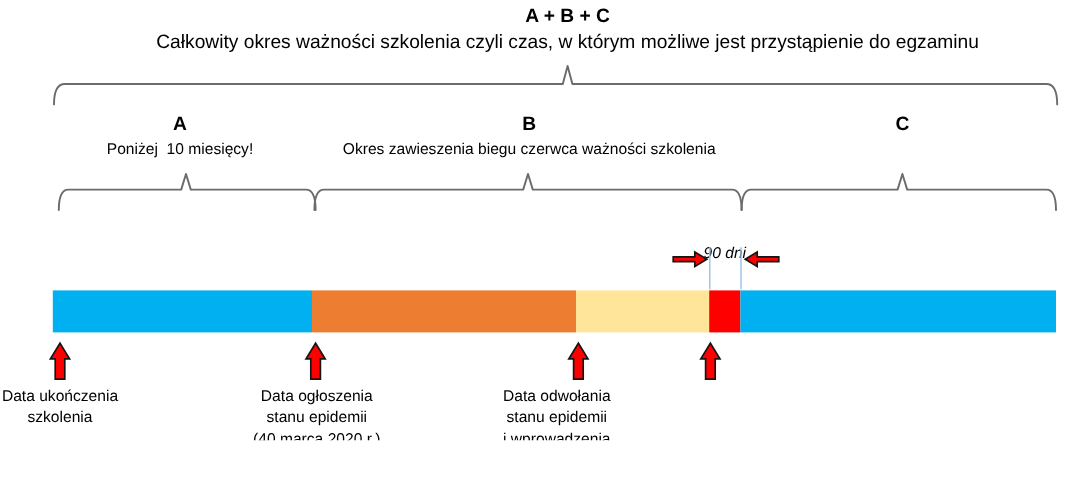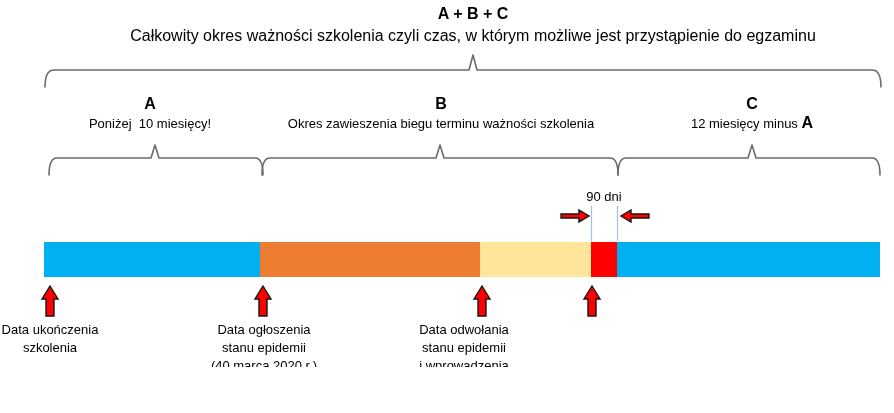--- a/index.html
+++ b/index.html
@@ -28,26 +28,25 @@
 
 <div class="canvas">
 
   <div class="abs ctr title" style="left:473px;top:5px;">A + B + C</div>
   <div class="abs ctr subtitle" style="left:473px;top:27px;">Całkowity okres ważności szkolenia czyli czas, w którym możliwe jest przystąpienie do egzaminu</div>
 
   <div class="abs ctr letter" style="left:150px;top:95px;">A</div>
   <div class="abs ctr desc" style="left:150px;top:116px;">Poniżej  10 miesięcy!</div>
 
   <div class="abs ctr letter" style="left:441px;top:95px;">B</div>
-  <div class="abs ctr desc" style="left:441px;top:116px;">Okres zawieszenia biegu terminu ważności szkolenia</div>
+  <div class="abs ctr desc" style="left:441px;top:116px;">Okres zawieszenia biegu czerwca ważności szkolenia</div>
 
   <div class="abs ctr letter" style="left:752px;top:95px;">C</div>
-  <div class="abs ctr" style="left:752px;top:114px;white-space:nowrap;"><span class="desc">12 miesięcy minus </span><span class="desc-bold">A</span></div>
 
-  <div class="abs ctr duration" style="left:604px;top:189px;">90 dni</div>
+  <div class="abs ctr duration" style="left:604px;top:203px;font-style:italic;">90 dni</div>
 
   <svg width="894" height="413" viewBox="0 0 894 413">
 
     <path class="brace" d="M 45 87 Q 45 70 54 70 L 469 70 L 473 55 L 477 70 L 872 70 Q 881 70 881 87"></path>
 
     <path class="brace" d="M 49 175 Q 49 158 57 158 L 151 158 L 155 145 L 159 158 L 255 158 Q 263 158 263 175"></path>
     <path class="brace" d="M 262 175 Q 262 158 270 158 L 436 158 L 440 145 L 444 158 L 610 158 Q 618 158 618 175"></path>
     <path class="brace" d="M 618 175 Q 618 158 626 158 L 748 158 L 752 145 L 756 158 L 872 158 Q 880 158 880 175"></path>
 
     <line class="guide" x1="591.5" y1="206" x2="591.5" y2="241" stroke="#9DC3E6"></line>

